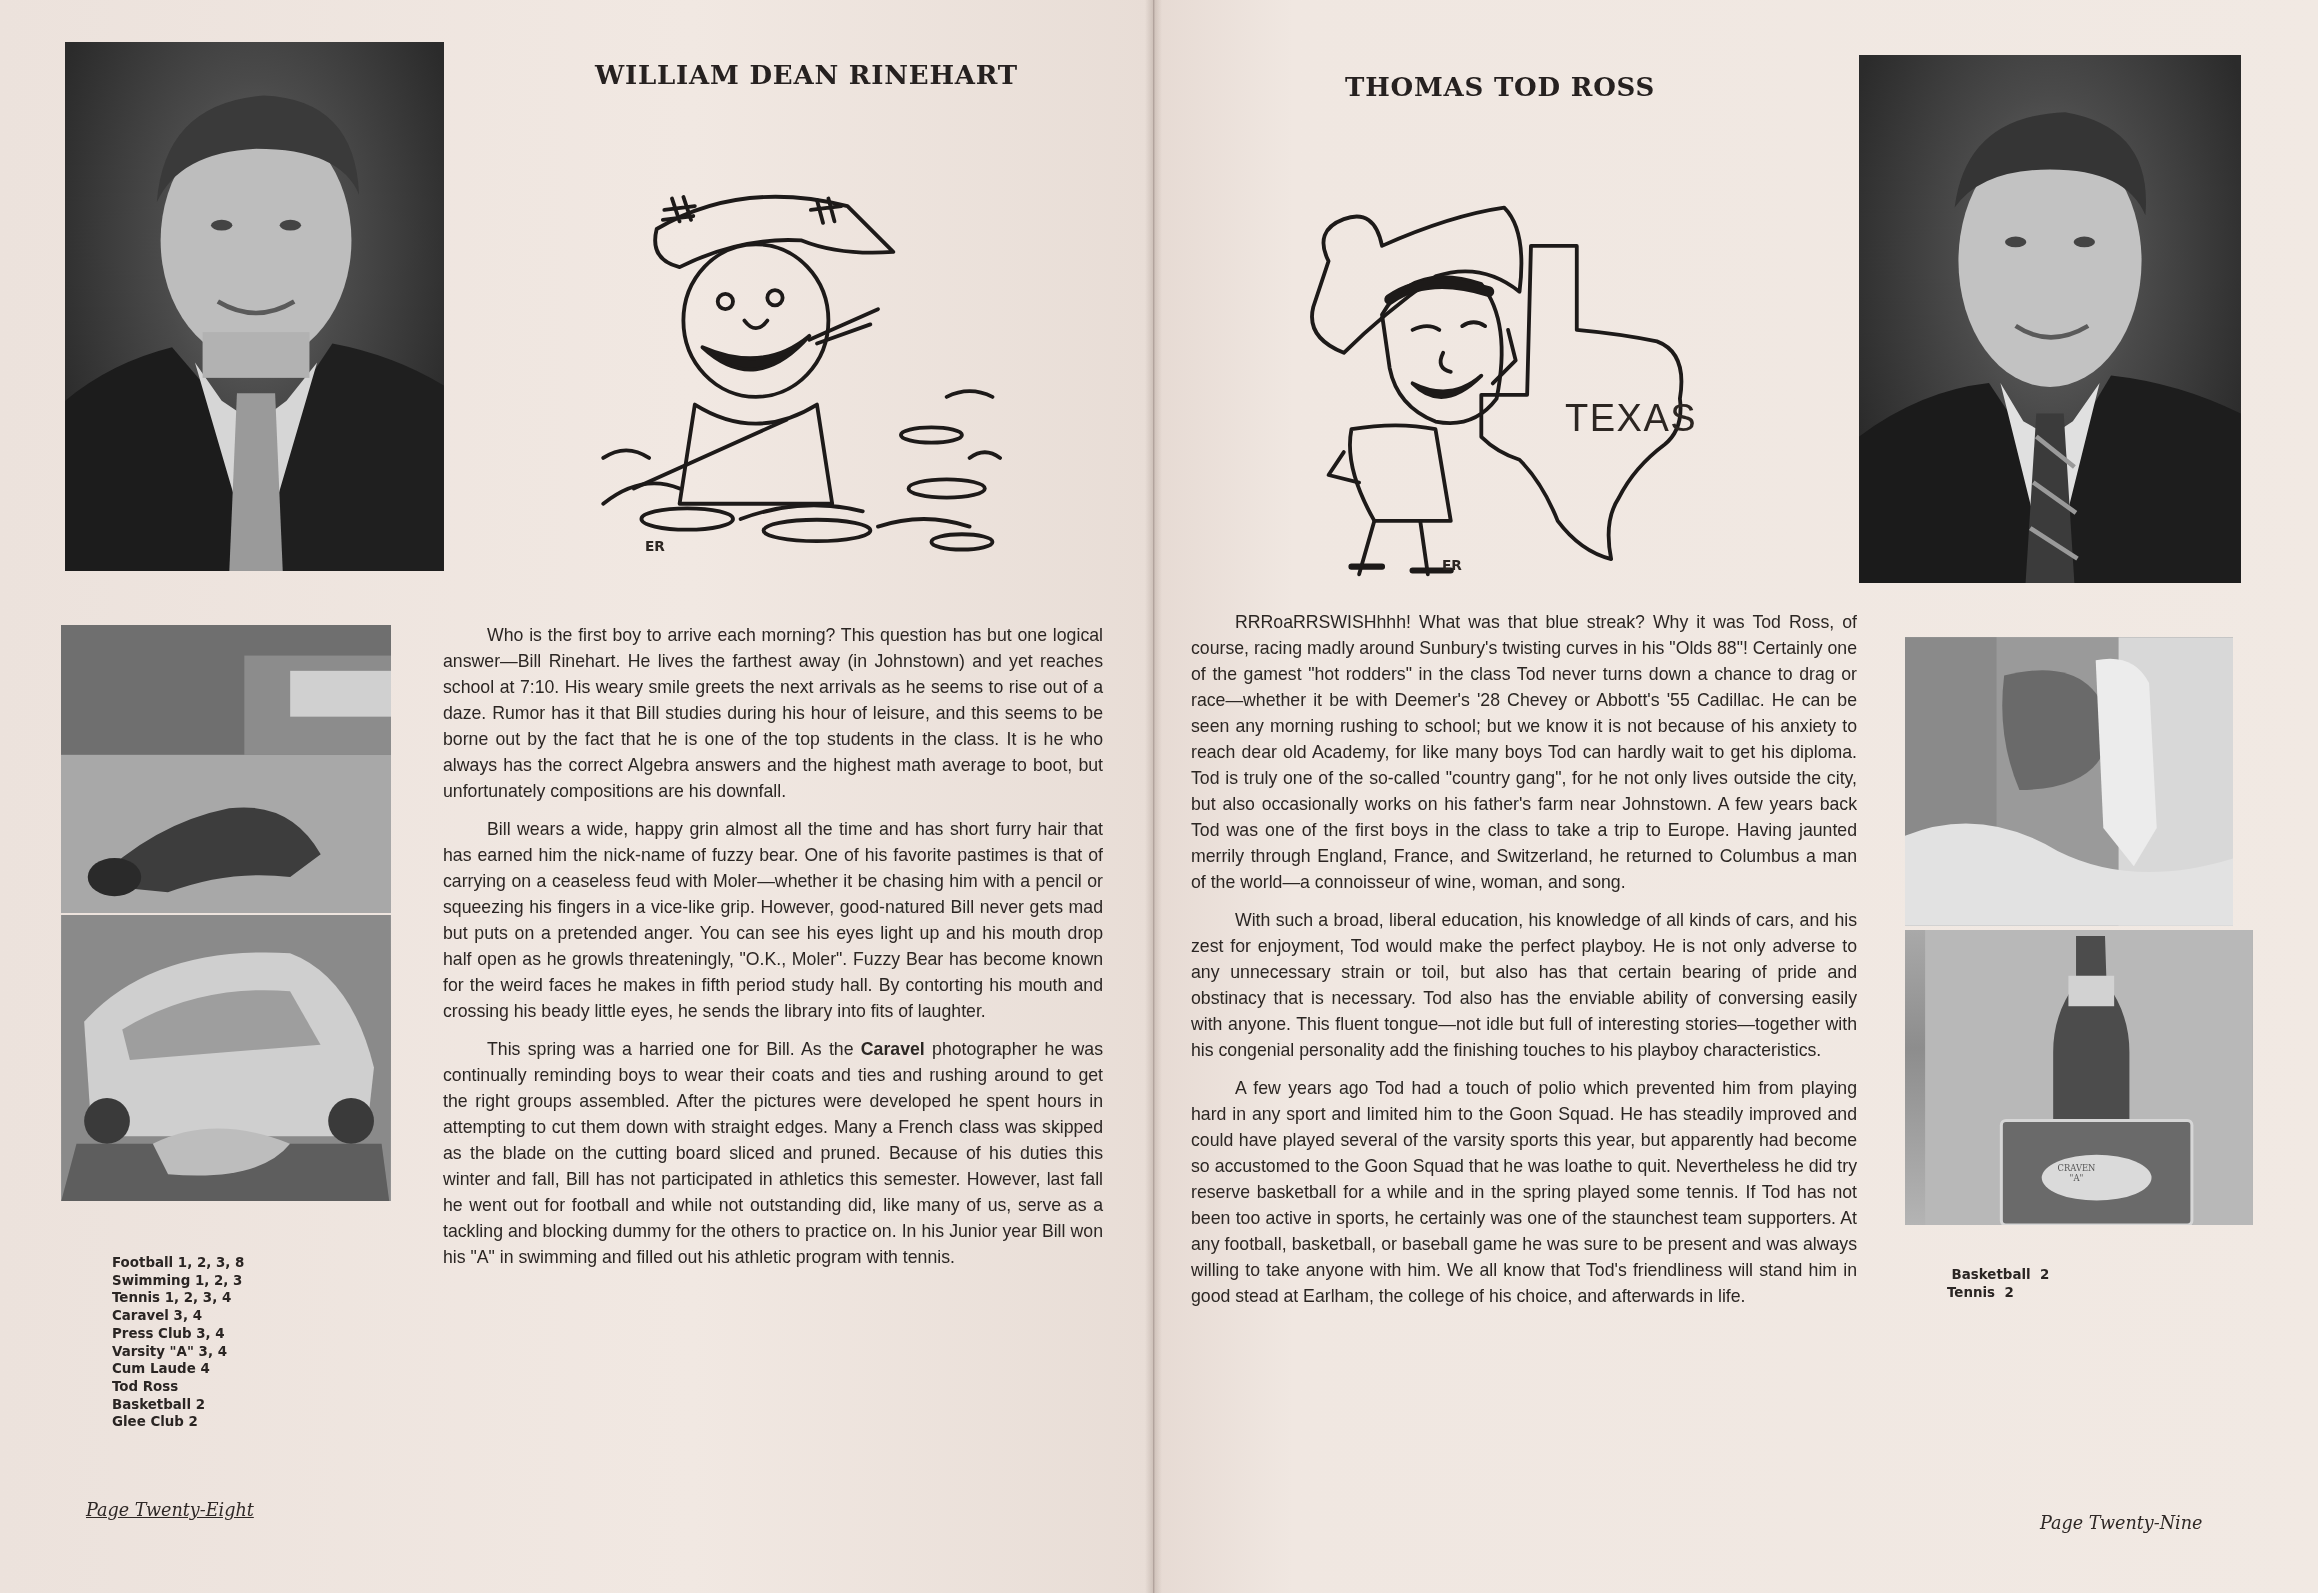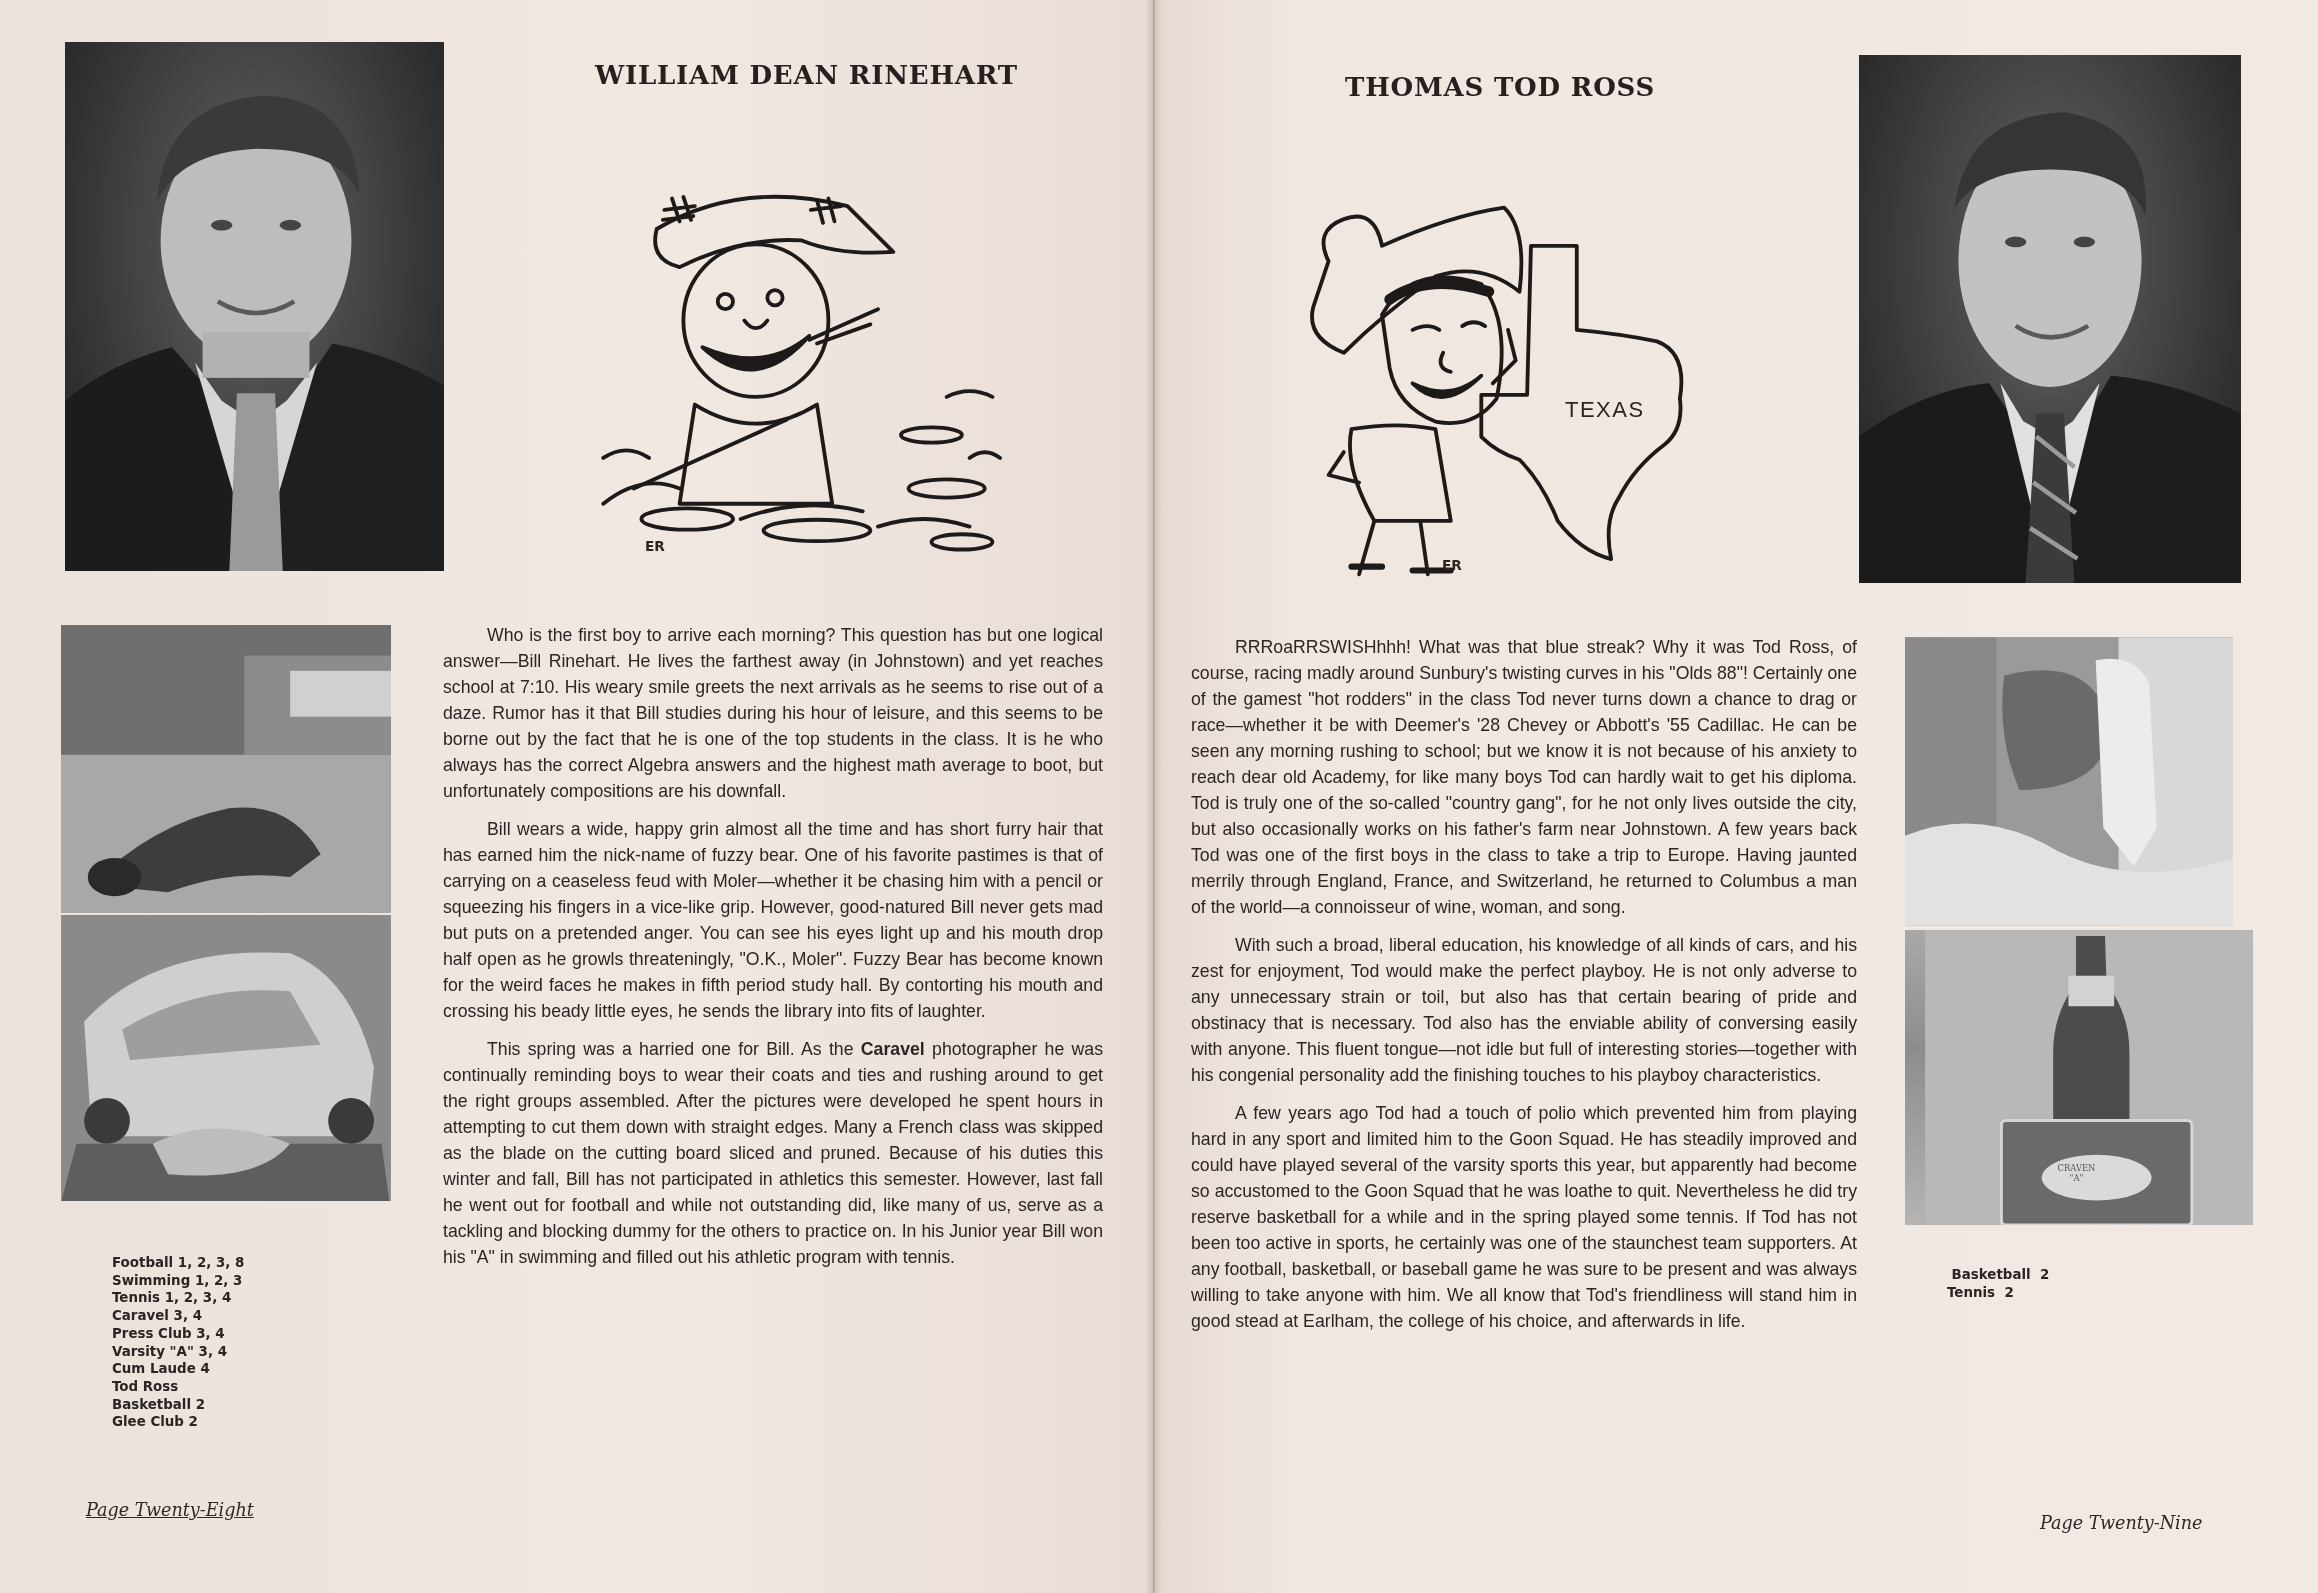--- a/index.html
+++ b/index.html
@@ -144,40 +144,40 @@
       <path d="M150 240 Q190 280 240 230 Q200 265 150 240 Z" fill="#1d1a19"></path>
 
       <path d="M70 300 Q130 290 180 300 L200 420 L100 420 Q60 350 70 300 Z"></path>
       <path d="M60 330 l-20 30 l40 10"></path>
       <path d="M100 420 l-20 70 M160 420 l10 70"></path>
       <path d="M70 480 l40 0 M150 485 l50 0" stroke-width="8"></path>
       <path d="M255 240 l30 -30 l-10 -40"></path>
 
       <path d="M305 60 L365 60 L365 170 Q420 175 470 185 Q510 200 500 260 Q505 300 480 320 Q440 350 420 390 Q400 420 410 470 Q370 460 340 420 Q320 370 290 340 Q260 330 240 310 L240 255 L300 255 Z"></path>
     </svg>
-    <div style="position:absolute; left:267px; top:197px; font-family:'Liberation Sans',sans-serif; font-size:22px; letter-spacing:1.5px;">TEXAS</div>
+    <div style="position:absolute; left:267px; top:197px; font-family:'Liberation Sans',sans-serif; font-size:38px; letter-spacing:1.5px;">TEXAS</div>
     <div style="position:absolute; left:144px; top:357px; font-family:'DejaVu Sans',sans-serif; font-size:13.7px; font-weight:bold;">ER</div>
   </div>
 
   <div class="photo portrait-bg" style="left:706px; top:55px; width:382px; height:528px;">
     <svg width="382" height="528" viewBox="0 0 500 692">
       <path d="M0 692 L0 500 Q80 440 170 430 L230 520 L250 692 Z" fill="#1b1b1b"></path>
       <path d="M500 692 L500 470 Q420 430 330 420 L270 520 L250 692 Z" fill="#1d1d1d"></path>
       <path d="M185 430 L250 692 L315 430 L280 480 L250 500 L215 480 Z" fill="#e0e0e0"></path>
       <path d="M232 470 L268 470 L282 692 L218 692 Z" fill="#3b3b3b"></path>
       <path d="M232 500 L282 540 M228 560 L284 600 M224 620 L286 660" stroke="#9a9a9a" stroke-width="6"></path>
       <ellipse cx="250" cy="270" rx="120" ry="165" fill="#c2c2c2"></ellipse>
       <path d="M125 200 Q140 80 270 75 Q385 95 375 210 Q350 150 250 150 Q160 150 125 200 Z" fill="#353535"></path>
       <path d="M205 355 Q250 385 300 355" stroke="#5a5a5a" stroke-width="6" fill="none"></path>
       <ellipse cx="205" cy="245" rx="14" ry="7" fill="#444"></ellipse>
       <ellipse cx="295" cy="245" rx="14" ry="7" fill="#444"></ellipse>
     </svg>
   </div>
 
-  <div class="body-text" style="left:38px; top:634px; width:666px;">
+  <div class="body-text" style="left:38px; top:609px; width:666px;">
     <p>RRRoaRRSWISHhhh! What was that blue streak? Why it was Tod Ross, of course, racing madly around Sunbury's twisting curves in his "Olds 88"! Certainly one of the gamest "hot rodders" in the class Tod never turns down a chance to drag or race—whether it be with Deemer's '28 Chevey or Abbott's '55 Cadillac. He can be seen any morning rushing to school; but we know it is not because of his anxiety to reach dear old Academy, for like many boys Tod can hardly wait to get his diploma. Tod is truly one of the so-called "country gang", for he not only lives outside the city, but also occasionally works on his father's farm near Johnstown. A few years back Tod was one of the first boys in the class to take a trip to Europe. Having jaunted merrily through England, France, and Switzerland, he returned to Columbus a man of the world—a connoisseur of wine, woman, and song.</p>
     <p>With such a broad, liberal education, his knowledge of all kinds of cars, and his zest for enjoyment, Tod would make the perfect playboy. He is not only adverse to any unnecessary strain or toil, but also has that certain bearing of pride and obstinacy that is necessary. Tod also has the enviable ability of conversing easily with anyone. This fluent tongue—not idle but full of interesting stories—together with his congenial personality add the finishing touches to his playboy characteristics.</p>
     <p>A few years ago Tod had a touch of polio which prevented him from playing hard in any sport and limited him to the Goon Squad. He has steadily improved and could have played several of the varsity sports this year, but apparently had become so accustomed to the Goon Squad that he was loathe to quit. Nevertheless he did try reserve basketball for a while and in the spring played some tennis. If Tod has not been too active in sports, he certainly was one of the staunchest team supporters. At any football, basketball, or baseball game he was sure to be present and was always willing to take anyone with him. We all know that Tod's friendliness will stand him in good stead at Earlham, the college of his choice, and afterwards in life.</p>
   </div>
 
   <div class="photo snap-bg" style="left:752px; top:637px; width:328px; height:289px;">
     <svg width="328" height="289" viewBox="0 0 430 378">
       <rect width="430" height="378" fill="#9a9a9a"></rect>
       <rect x="0" y="0" width="120" height="280" fill="#8a8a8a"></rect>
       <path d="M130 50 Q250 20 270 120 Q260 200 150 200 Q120 130 130 50 Z" fill="#6a6a6a"></path>

